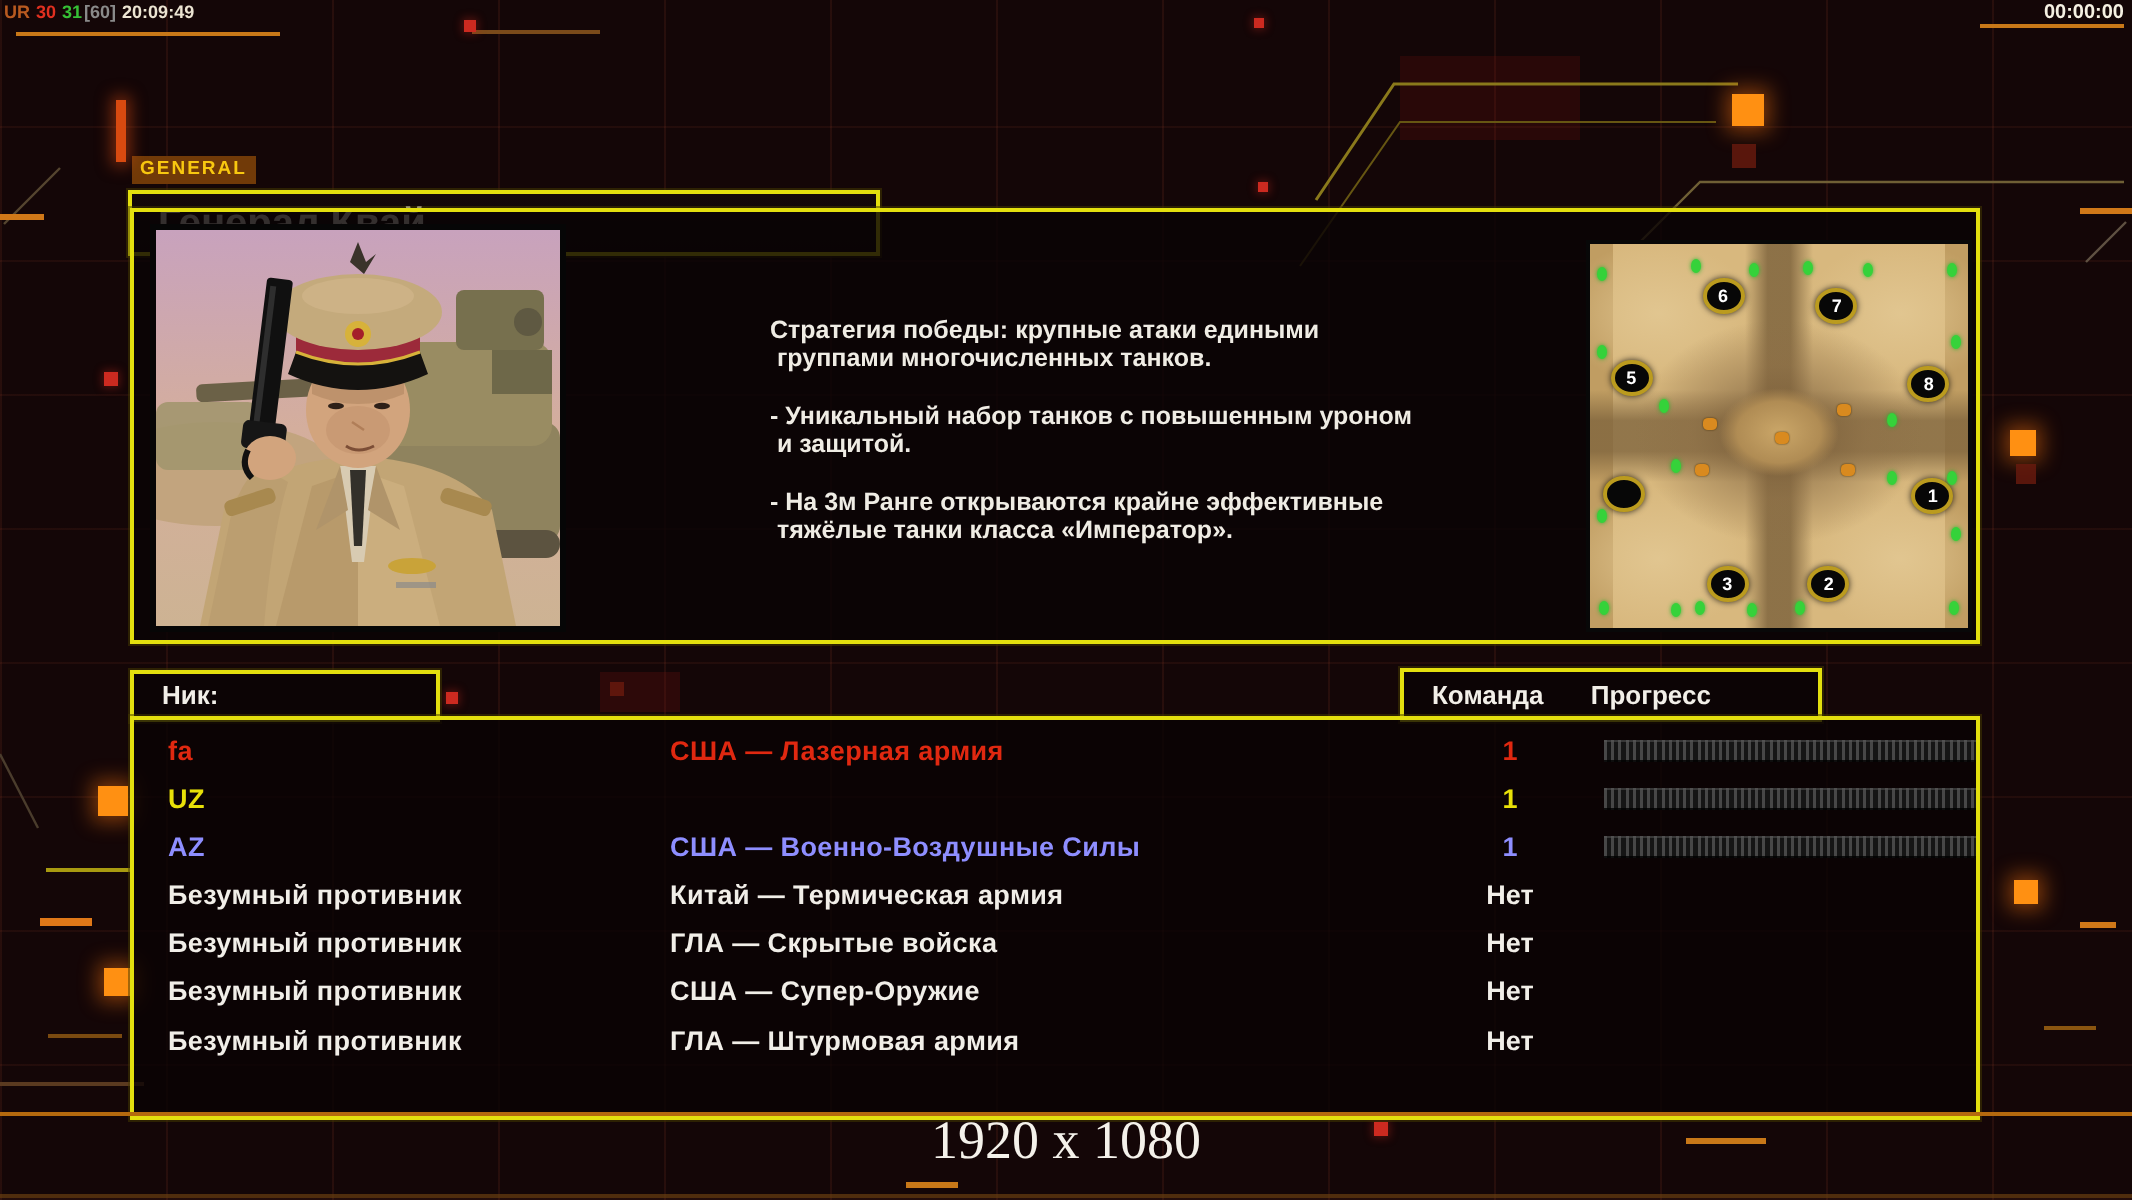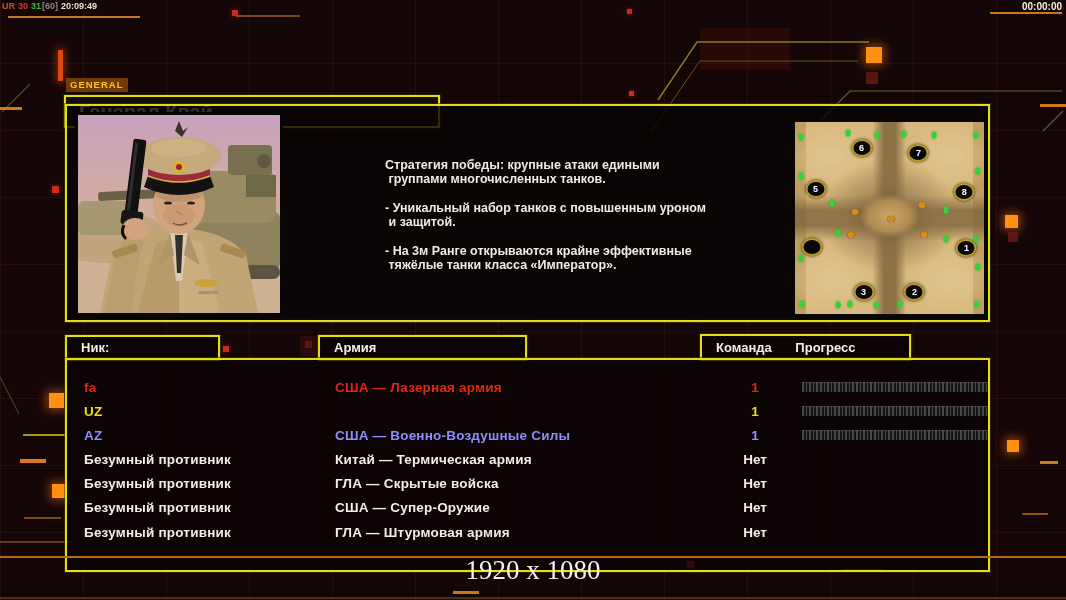--- a/index.html
+++ b/index.html
@@ -72,21 +72,21 @@
   
   .hdr{position:absolute;border:2px solid #e3df0e;background:#0c0405;color:#f2efe8;
        font-weight:bold;font-size:13px;line-height:22px;box-shadow:0 0 0 1px rgba(70,60,0,.5);}
   .hdr-nick{left:65px;top:335px;width:151px;height:22px;}
   .hdr-army{left:318px;top:335px;width:205px;height:22px;}
   .hdr-team{left:700px;top:334px;width:207px;height:23px;line-height:23px;}
   .hdr .lbl{margin-left:14px;}
   .hdr-team .lbl2{margin-left:20px;}
 
   
-  .tablebox{left:65px;top:358px;width:921px;height:194px;padding-top:16px;background:rgba(9,3,4,.78);}
+  .tablebox{left:65px;top:358px;width:921px;height:194px;padding-top:4px;background:rgba(9,3,4,.78);}
   .trow{position:relative;height:24.1px;}
   .cell{position:absolute;top:4px;font-weight:bold;font-size:13.5px;letter-spacing:.2px;white-space:nowrap;}
   .nick{left:17px;}
   .army{left:268px;text-align:right;}
   .team{left:648px;width:80px;text-align:center;letter-spacing:0;}
   .pbar{position:absolute;left:735px;top:6px;width:186px;height:11px;
        background:repeating-linear-gradient(90deg,#474747 0 1.5px,#151515 1.5px 3.6px);
        box-shadow:inset 0 1px 0 rgba(90,90,90,.5), inset 0 -1px 0 rgba(0,0,0,.8);}
 
   
@@ -256,23 +256,20 @@
         <div class="odot" style="left: 67%; top: 43%;"></div>
         <div class="odot" style="left: 51%; top: 50.5%;"></div>
         <div class="odot" style="left: 29.5%; top: 58.7%;"></div>
         <div class="odot" style="left: 68%; top: 58.7%;"></div>
       </div>
   </div>
 
   <div class="hdr hdr-nick">
     <span class="lbl">Ник:</span>
   </div>
-  <div class="hdr hdr-army">
-    <span class="lbl">Армия</span>
-  </div>
   <div class="hdr hdr-team">
     <span class="lbl">Команда</span>
     <span class="lbl2">Прогресс</span>
   </div>
 
   <div class="panel tablebox">
       <div class="trow">
         <span class="cell nick" style="color: rgb(224, 40, 16);">fa</span>
         <span class="cell army" style="color: rgb(224, 40, 16);">США — Лазерная армия</span>
         <span class="cell team" style="color: rgb(224, 40, 16);">1</span>

